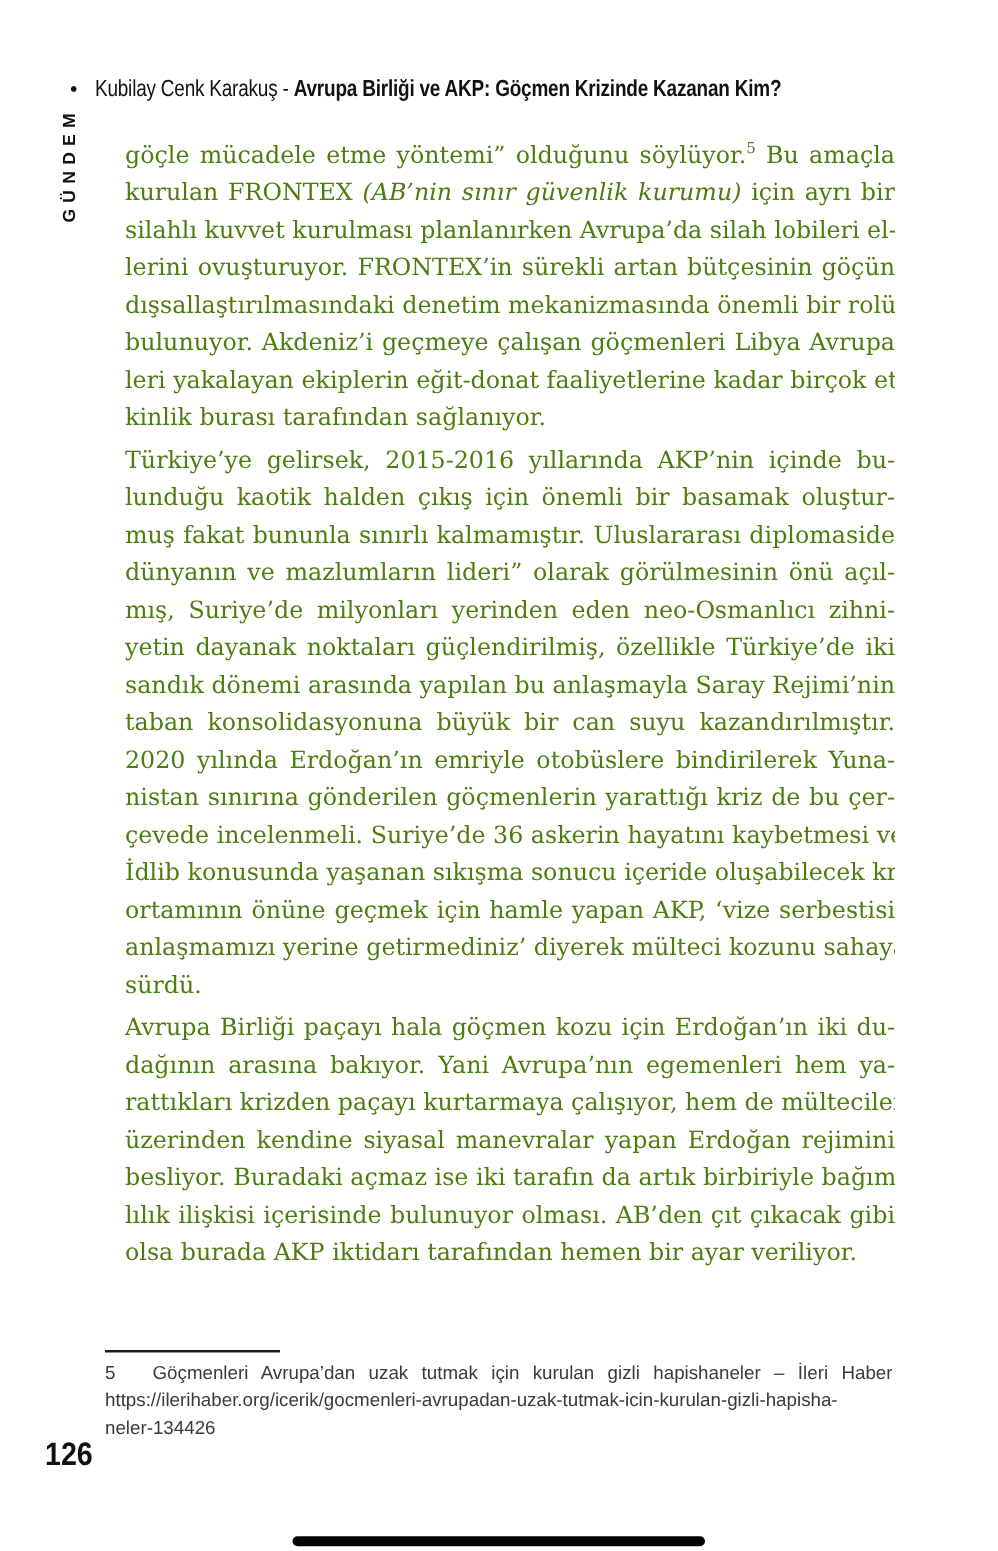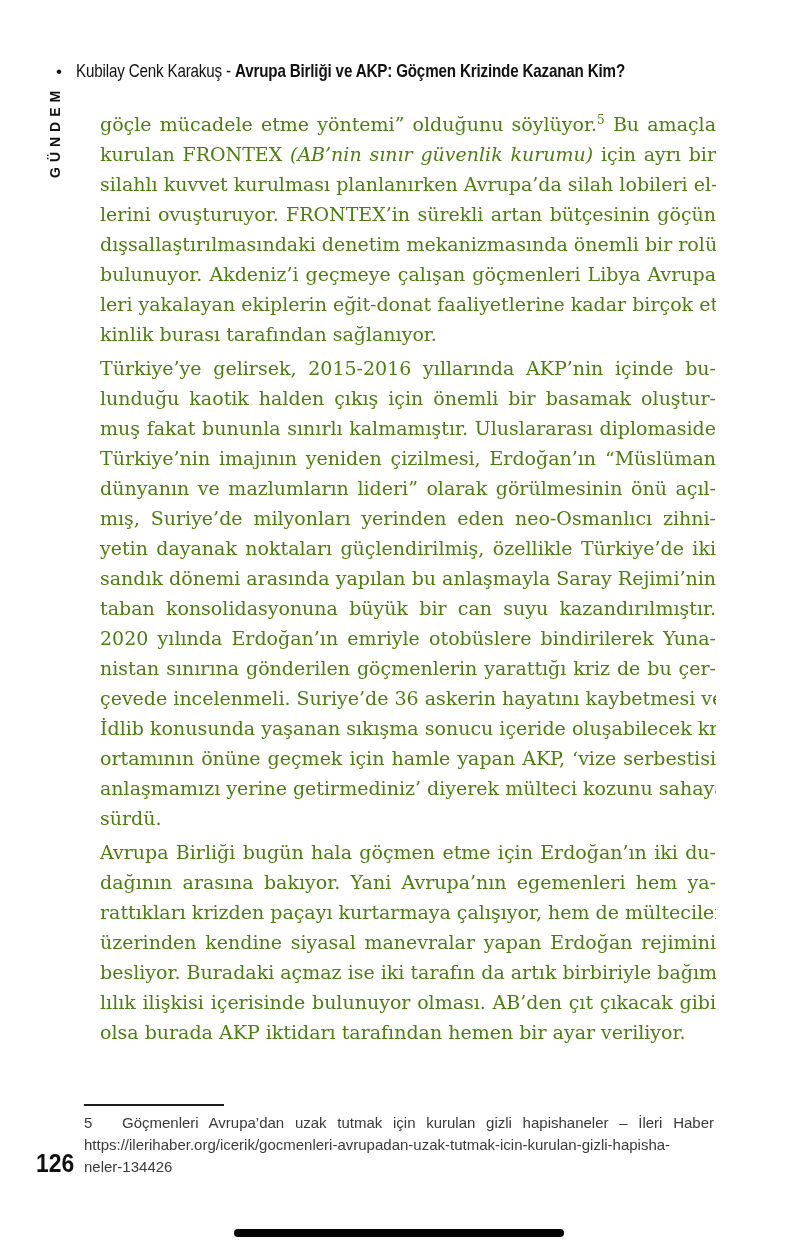--- a/index.html
+++ b/index.html
@@ -48,21 +48,21 @@
     text-align-last:justify;
     white-space:nowrap;
     overflow:hidden;
   }
   .line.last{text-align-last:left;}
   .line sup{font-size:12px;line-height:0;}
   .line i{font-style:italic;margin-top:16px;}
 
   
   .footnote{
-    position:absolute;left:84px;top:1104px;width:630px;
+    position:absolute;left:84px;top:1080px;width:630px;
     font-family:"Liberation Sans", sans-serif;
     font-size:15px;line-height:22px;color:#3a3a3a;
   }
   .fn-rule{width:140px;height:2px;background:#1c1c1c;margin-bottom:6px;}
   .fn-line{text-align:justify;text-align-last:justify;white-space:nowrap;overflow:hidden;}
   .fn-line.lastline{text-align-last:left;}
   .fn-num{display:inline-block;width:38px;}
 
   
   .page-number{
@@ -100,36 +100,35 @@
         <div class="line"><span>lerini ovuşturuyor. FRONTEX’in sürekli artan bütçesinin göçün</span></div>
         <div class="line"><span>dışsallaştırılmasındaki denetim mekanizmasında önemli bir rolü</span></div>
         <div class="line"><span>bulunuyor. Akdeniz’i geçmeye çalışan göçmenleri Libya Avrupa</span></div>
         <div class="line"><span>leri yakalayan ekiplerin eğit-donat faaliyetlerine kadar birçok et-</span></div>
         <div class="line last"><span>kinlik burası tarafından sağlanıyor.</span></div>
       </div>
       <div class="para">
         <div class="line"><span>Türkiye’ye gelirsek, 2015-2016 yıllarında AKP’nin içinde bu-</span></div>
         <div class="line"><span>lunduğu kaotik halden çıkış için önemli bir basamak oluştur-</span></div>
         <div class="line"><span>muş fakat bununla sınırlı kalmamıştır. Uluslararası diplomaside</span></div>
-        <div class="line"><span>Türkiye’nin imajının yeniden çizilmesi, Erdoğan’ın “Müslüman</span></div>
         <div class="line"><span>dünyanın ve mazlumların lideri” olarak görülmesinin önü açıl-</span></div>
         <div class="line"><span>mış, Suriye’de milyonları yerinden eden neo-Osmanlıcı zihni-</span></div>
         <div class="line"><span>yetin dayanak noktaları güçlendirilmiş, özellikle Türkiye’de iki</span></div>
         <div class="line"><span>sandık dönemi arasında yapılan bu anlaşmayla Saray Rejimi’nin</span></div>
         <div class="line"><span>taban konsolidasyonuna büyük bir can suyu kazandırılmıştır.</span></div>
         <div class="line"><span>2020 yılında Erdoğan’ın emriyle otobüslere bindirilerek Yuna-</span></div>
         <div class="line"><span>nistan sınırına gönderilen göçmenlerin yarattığı kriz de bu çer-</span></div>
         <div class="line"><span>çevede incelenmeli. Suriye’de 36 askerin hayatını kaybetmesi ve</span></div>
         <div class="line"><span>İdlib konusunda yaşanan sıkışma sonucu içeride oluşabilecek kriz</span></div>
         <div class="line"><span>ortamının önüne geçmek için hamle yapan AKP, ‘vize serbestisi</span></div>
         <div class="line"><span>anlaşmamızı yerine getirmediniz’ diyerek mülteci kozunu sahaya</span></div>
         <div class="line last"><span>sürdü.</span></div>
       </div>
       <div class="para">
-        <div class="line"><span>Avrupa Birliği bugün hala göçmen etme için Erdoğan’ın iki du-</span></div>
+        <div class="line"><span>Avrupa Birliği paçayı hala göçmen kozu için Erdoğan’ın iki du-</span></div>
         <div class="line"><span>dağının arasına bakıyor. Yani Avrupa’nın egemenleri hem ya-</span></div>
         <div class="line"><span>rattıkları krizden paçayı kurtarmaya çalışıyor, hem de mülteciler</span></div>
         <div class="line"><span>üzerinden kendine siyasal manevralar yapan Erdoğan rejimini</span></div>
         <div class="line"><span>besliyor. Buradaki açmaz ise iki tarafın da artık birbiriyle bağım-</span></div>
         <div class="line"><span>lılık ilişkisi içerisinde bulunuyor olması. AB’den çıt çıkacak gibi</span></div>
         <div class="line last"><span>olsa burada AKP iktidarı tarafından hemen bir ayar veriliyor.</span></div>
       </div>
     </main>
 
   <div class="footnote">

